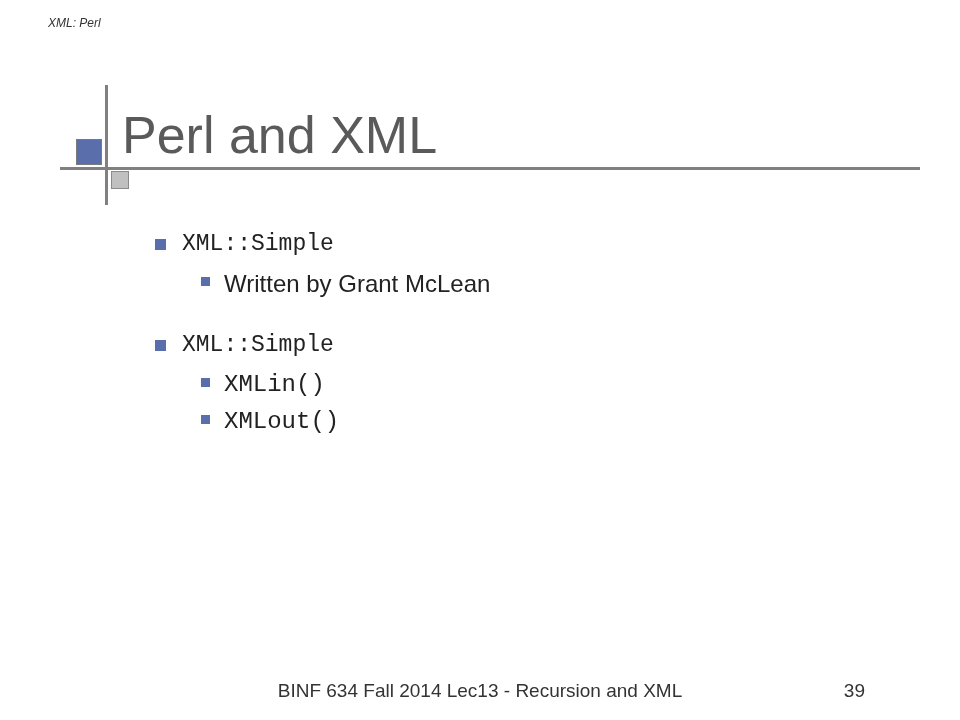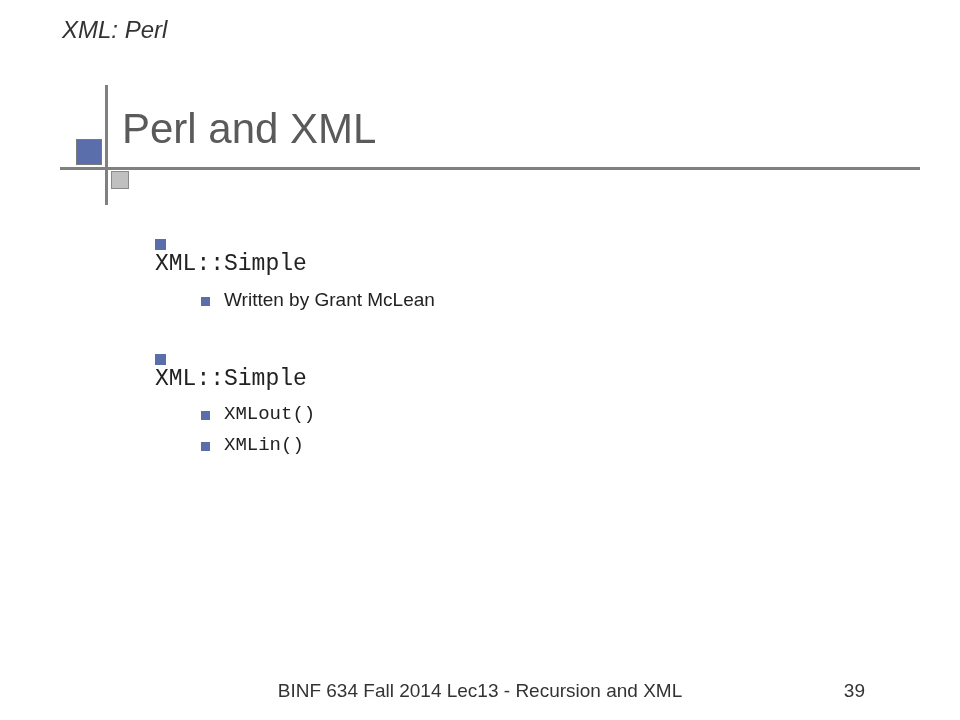--- a/index.html
+++ b/index.html
@@ -7,23 +7,23 @@
     width: 960px;
     height: 720px;
     background: #ffffff;
     font-family: Verdana, Geneva, sans-serif;
     position: relative;
     overflow: hidden;
   }
   .header-label {
     position: absolute;
     top: 16px;
-    left: 62px;
+    left: 48px;
     font-style: italic;
-    font-size: 24px;
+    font-size: 12px;
     color: #333;
   }
   .slide-area {
     position: absolute;
     top: 85px;
     left: 60px;
     right: 40px;
     bottom: 60px;
   }
   .title-region {
@@ -61,45 +61,44 @@
     top: 86px;
     width: 18px;
     height: 18px;
     background: #c0c0c0;
     border: 1px solid #8a8a8a;
   }
   .slide-title {
     position: absolute;
     left: 62px;
     top: 20px;
-    font-size: 42px;
+    font-size: 52px;
     font-weight: 400;
     color: #5a5a5a;
     font-family: "Segoe UI", Verdana, sans-serif;
   }
   .content {
     position: absolute;
     left: 95px;
     top: 145px;
     right: 10px;
   }
   .lvl1 {
     display: flex;
     align-items: flex-start;
     margin-bottom: 8px;
     font-size: 23px;
     color: #222;
-    flex-direction: column;
   }
   .lvl2 {
     display: flex;
     align-items: flex-start;
     margin-bottom: 6px;
     margin-left: 46px;
-    font-size: 19px;
+    font-size: 24px;
     color: #222;
   }
   .bullet {
     flex: 0 0 11px;
     width: 11px;
     height: 11px;
     background: #5a6eab;
     margin-top: 9px;
     margin-right: 16px;
   }
@@ -158,24 +157,24 @@
         <div class="bullet"></div>
         <div class="txt sans">Written by Grant McLean</div>
       </div>
       <div class="gap"></div>
       <div class="lvl1">
         <div class="bullet"></div>
         <div class="txt mono">XML::Simple</div>
       </div>
       <div class="lvl2">
         <div class="bullet"></div>
-        <div class="txt mono">XMLout()</div>
+        <div class="txt mono">XMLin()</div>
       </div>
       <div class="lvl2">
         <div class="bullet"></div>
-        <div class="txt mono">XMLin()</div>
+        <div class="txt mono">XMLout()</div>
       </div>
       <div class="gap"></div>
     </div>
 </div>
 
 <div class="footer">BINF 634 Fall 2014  Lec13 - Recursion and XML</div>
 <div class="pagenum">39</div>
 
 </body></html>

